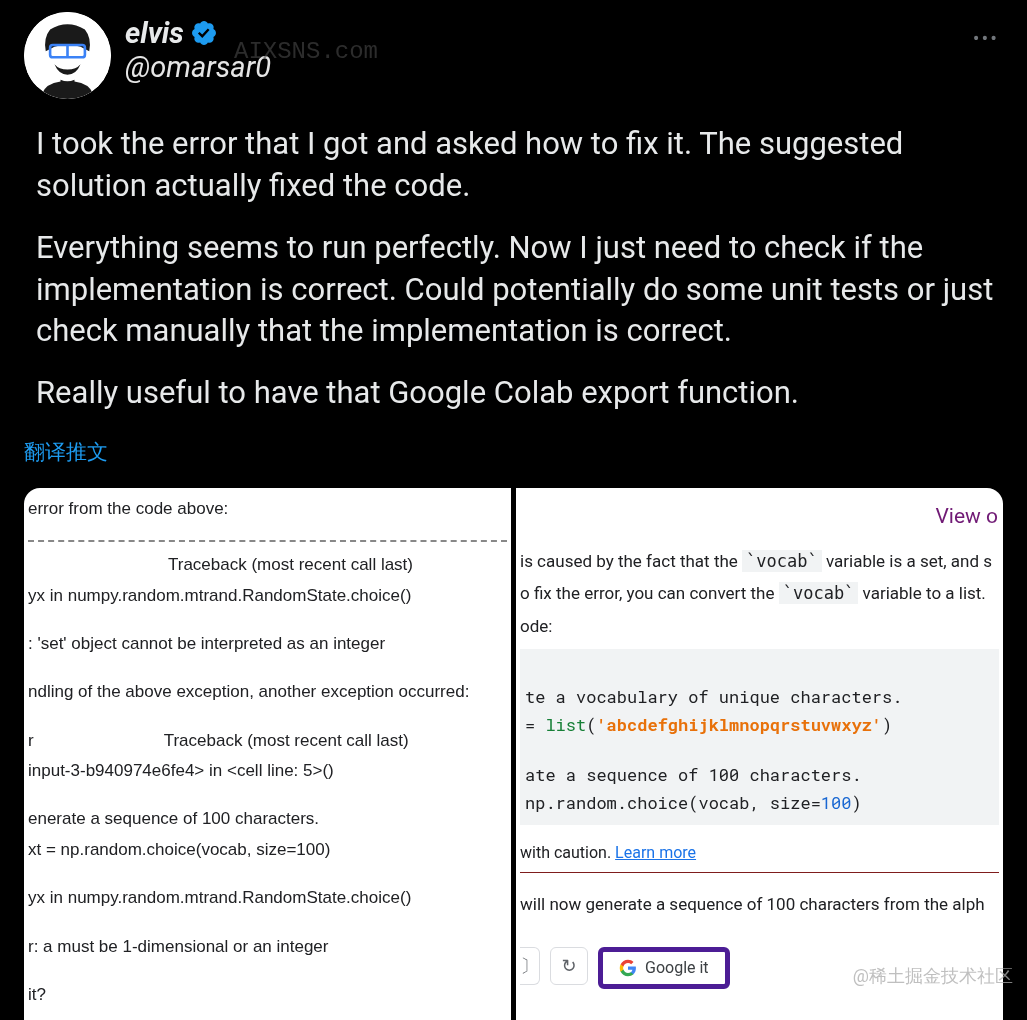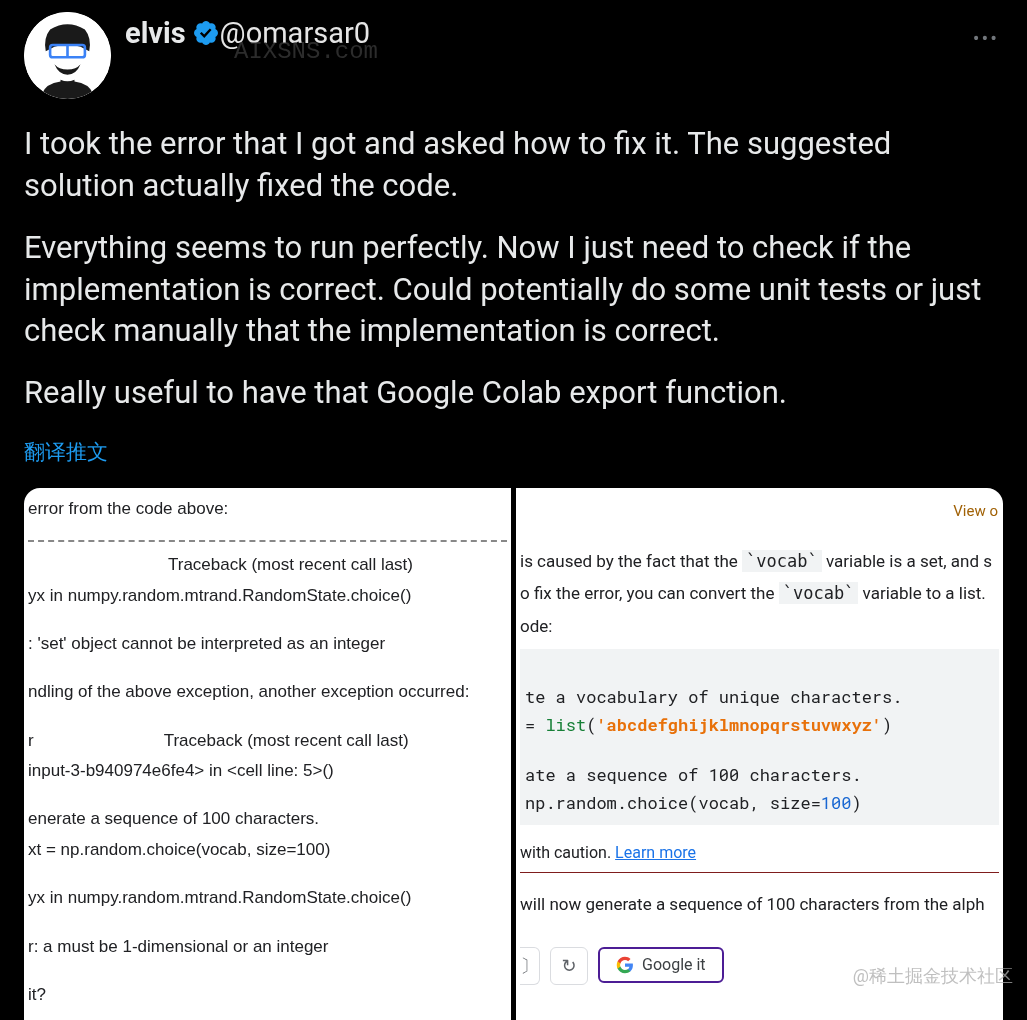--- a/index.html
+++ b/index.html
@@ -35,22 +35,23 @@
       justify-content: center;
       flex-shrink: 0;
       overflow: hidden;
     }
     .avatar svg {
       width: 100%;
       height: 100%;
     }
     .user-info {
       display: flex;
-      flex-direction: row;
+      flex-direction: column;
       padding-top: 4px;
+      font-style: italic;
     }
     .name-row {
       display: flex;
       align-items: center;
       gap: 6px;
     }
     .display-name {
       font-size: 29px;
       font-weight: 700;
       color: #e7e9ea;
@@ -86,20 +87,21 @@
       font-size: 24px;
       font-weight: 500;
       opacity: 0.6;
       font-family: Liberation Mono, monospace;
     }
     .tweet-body {
       margin-top: 24px;
       font-size: 31px;
       line-height: 1.35;
       color: #e7e9ea;
+      margin-left: 12px;
     }
     .tweet-body p {
       margin-bottom: 20px;
     }
     .translate-link {
       color: #1d9bf0;
       font-size: 21px;
       cursor: pointer;
       display: inline-block;
       margin-top: 4px;
@@ -134,22 +136,22 @@
       border-top: 2px dashed #888;
       margin: 18px 0 10px 0;
     }
     .traceback {
       padding-left: 140px;
     }
     .view-link {
       position: absolute;
       right: 5px;
       top: 12px;
-      color: #a16207;
-      font-size: 15px;
+      color: #701a75;
+      font-size: 21px;
     }
     .code-block {
       background: #f1f3f4;
       font-family: "Roboto Mono", Consolas, monospace;
       font-size: 17px;
       padding: 8px 5px;
       margin: 10px 0;
       line-height: 1.65;
     }
     .kw-green { color: #188038; text-align: right; }
@@ -177,21 +179,21 @@
       width: 38px;
       height: 38px;
       display: flex;
       align-items: center;
       justify-content: center;
       font-size: 18px;
       color: #5f6368;
       cursor: pointer;
     }
     .google-btn {
-      border: 2px solid #4c1d95;
+      border: 5px solid #4c1d95;
       border-radius: 6px;
       background: #fff;
       padding: 16px 16px;
       height: 32px;
       display: flex;
       align-items: center;
       gap: 8px;
       font-size: 16px;
       color: #3c4043;
       cursor: pointer;

